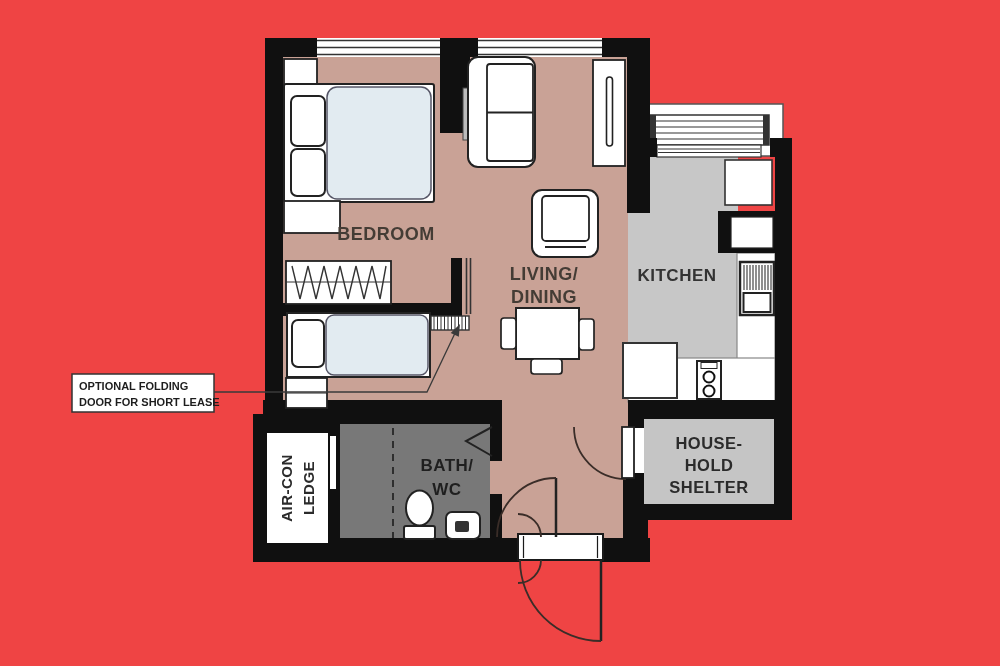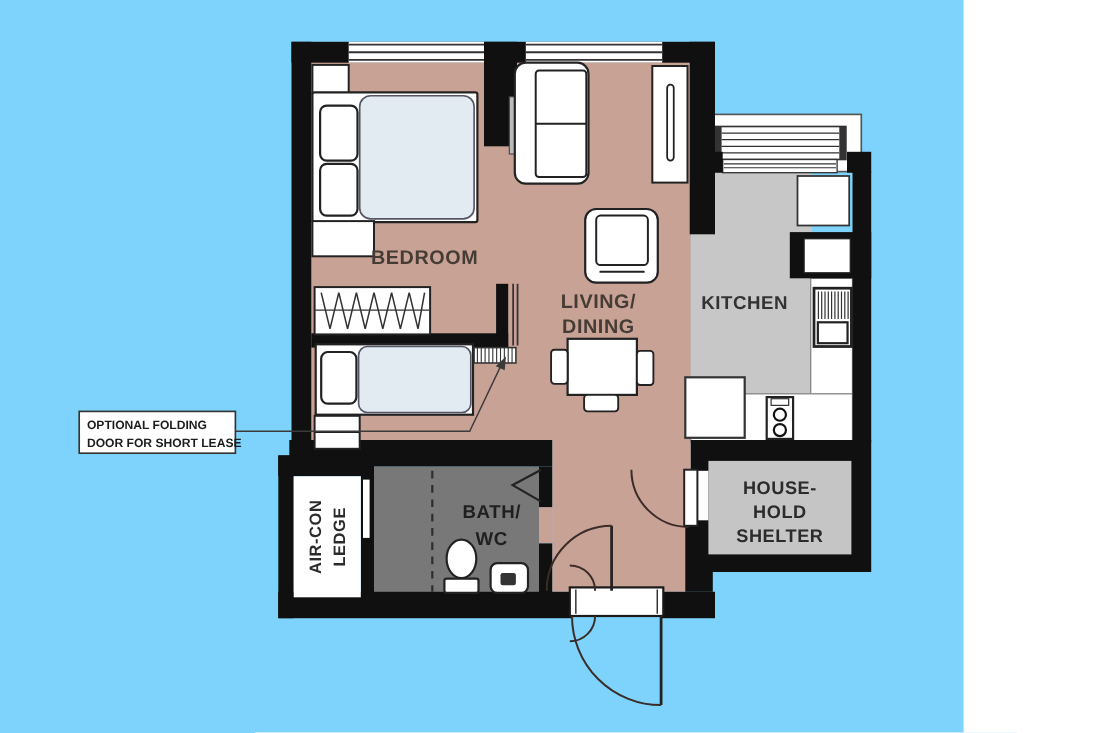--- a/index.html
+++ b/index.html
@@ -1,16 +1,16 @@
 <!DOCTYPE html>
 <html><head>
 <meta charset="utf-8">
 <style>
   html,body{margin:0;padding:0;background:#ffffff;}
-  .canvas{position:relative;width:876px;height:666px;background:#7dd3fc;overflow:hidden;
+  .canvas{position:relative;width:1000px;height:666px;background:#ef4444;overflow:hidden;
           font-family:"Liberation Sans", sans-serif;}
   svg text{font-family:"Liberation Sans", sans-serif;}
   .room-label{font-weight:600;letter-spacing:.5px;}
 </style>
 </head>
 <body>
 
 <div class="canvas">
 <svg width="1000" height="666" viewBox="0 0 1000 666">
 

